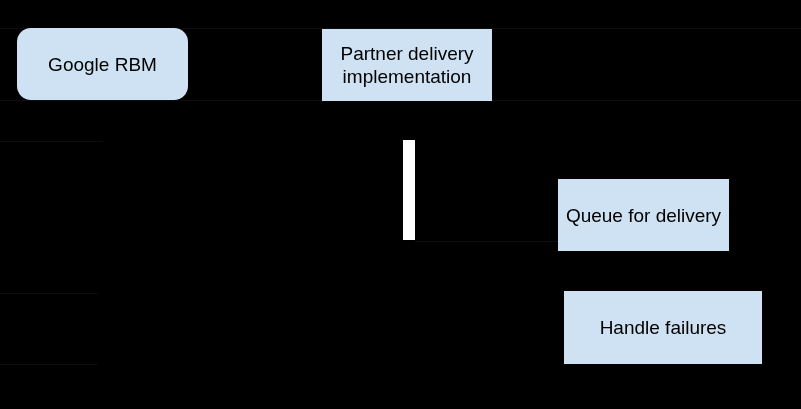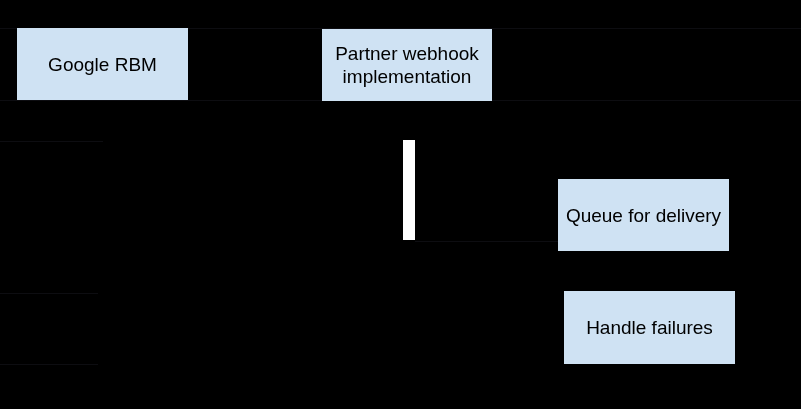--- a/index.html
+++ b/index.html
@@ -32,24 +32,24 @@
     color:var(--node-text);
     display:flex;
     align-items:center;
     justify-content:center;
     text-align:center;
     font-size:19px;
     line-height:23px;
     z-index:2;
   }
   .node .lbl{display:block;width:100%;}
-  .node-google   {left:17px;  top:28px;  width:171px; height:72px;}
+  .node-google   {left:17px;  top:28px;  width:171px; height:72px;border-radius:14px;}
   .node-partner  {left:322px; top:29px;  width:170px; height:72px;}
   .node-queue    {left:558px; top:143px; width:171px; height:72px;margin-top:36px;}
-  .node-handle   {left:564px; top:291px; width:171px; height:73px;}
+  .node-handle   {left:564px; top:291px; width:198px; height:73px;}
   .activation-bar{
     position:absolute;
     left:403px; top:140px; width:12px; height:100px;
     background:var(--activation-bar);
     z-index:3;
   }
 </style>
 </head>
 <body>
 
@@ -60,21 +60,21 @@
   <div class="ghost" style="left:0;   top:141px; width:103px; height:1px;"></div>
   <div class="ghost" style="left:415px;top:241px;width:228px; height:1px;"></div>
   <div class="ghost" style="left:0;   top:293px; width:98px;  height:1px;"></div>
   <div class="ghost" style="left:0;   top:364px; width:98px;  height:1px;"></div>
 
   <div class="node node-google">
     <span class="lbl">Google RBM</span>
   </div>
 
   <div class="node node-partner">
-    <span class="lbl">Partner webhook implementation</span>
+    <span class="lbl">Partner delivery implementation</span>
   </div>
 
   <div class="node node-queue">
     <span class="lbl">Queue for delivery</span>
   </div>
 
   <div class="node node-handle">
     <span class="lbl">Handle failures</span>
   </div>
 

